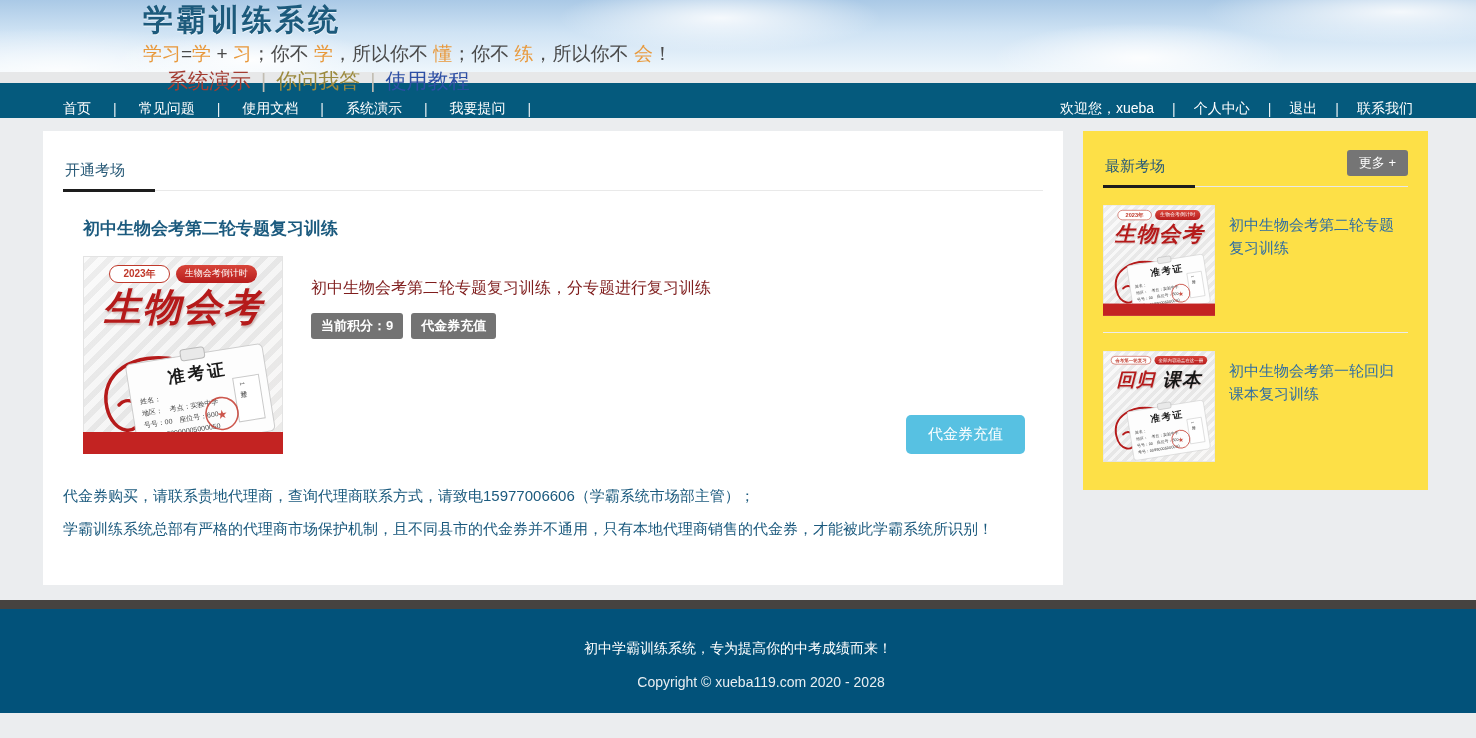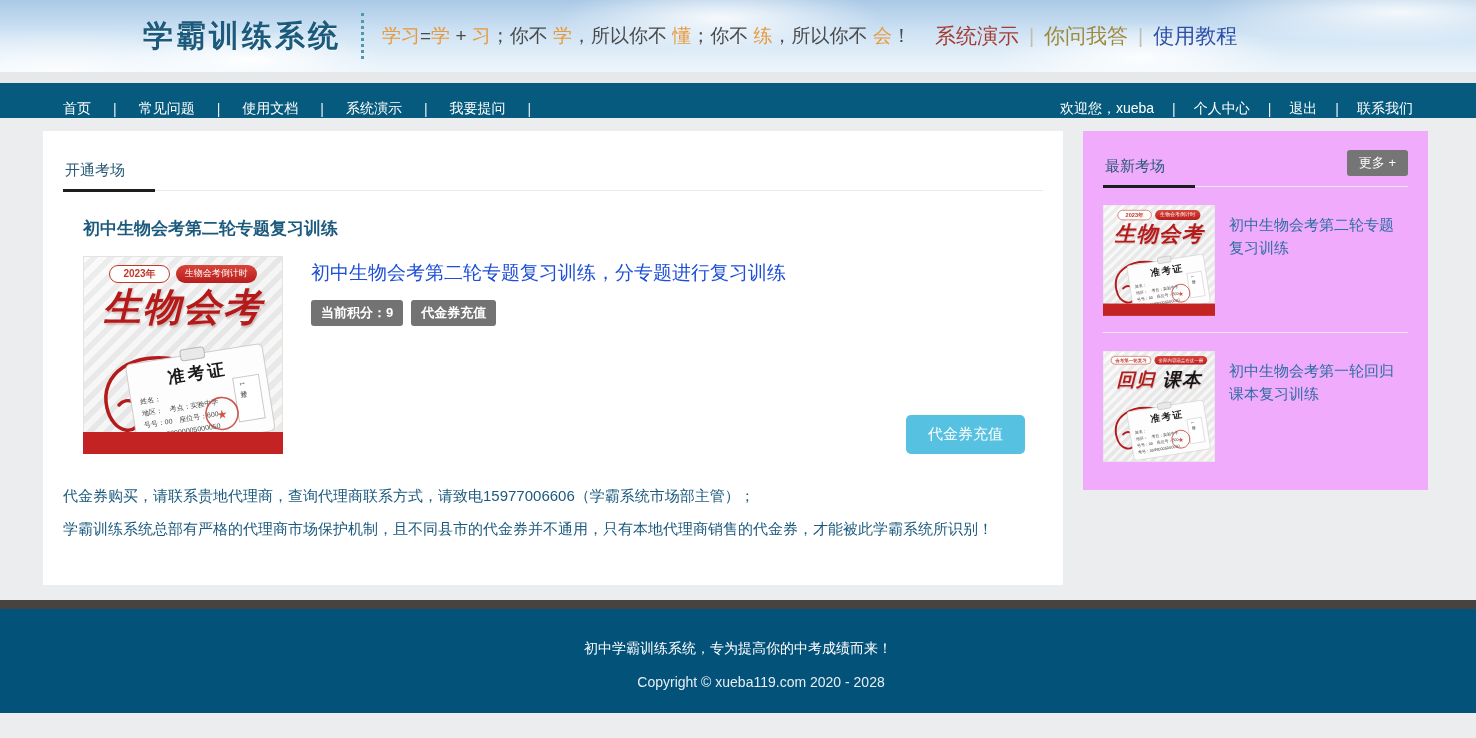--- a/index.html
+++ b/index.html
@@ -16,21 +16,21 @@
     background:
       radial-gradient(ellipse 190px 42px at 250px 60px, rgba(255,255,255,.95), rgba(255,255,255,0) 70%),
       radial-gradient(ellipse 230px 48px at 720px 18px, rgba(255,255,255,.85), rgba(255,255,255,0) 70%),
       radial-gradient(ellipse 210px 50px at 1140px 58px, rgba(255,255,255,.9), rgba(255,255,255,0) 70%),
       radial-gradient(ellipse 280px 46px at 1400px 12px, rgba(255,255,255,.85), rgba(255,255,255,0) 70%),
       radial-gradient(ellipse 300px 60px at 60px 70px, rgba(255,255,255,.8), rgba(255,255,255,0) 70%),
       linear-gradient(180deg,#aac9e6 0%,#cfe3f4 45%,#eef6fc 100%);
   }
   .header-inner {
     width:1390px; margin:0 auto; height:100%;
-    display:flex; align-items:center; padding-left:100px;
+    display:flex; padding-left:100px;flex-direction:column;
   }
   .logo {
     font-size:30px; font-weight:bold; color:#1c5a7c; letter-spacing:3px;
     text-shadow:0 1px 1px rgba(255,255,255,.8);
   }
   .logo-divider {
     height:46px; border-left:3px dotted #4e9aa8; margin:0 18px 0 20px;
   }
   .slogan { font-size:19px; color:#4a4a4a; white-space:nowrap; }
   .slogan .o { color:#e8993c; }
@@ -53,36 +53,36 @@
   }
   .nav-left, .nav-right { display:flex; align-items:center; white-space:nowrap; }
   .nav-item { cursor:pointer; }
   .nsep { margin:0 22px; color:rgba(255,255,255,.9); }
   .nav-right .nsep { margin:0 18px; }
 
   
   .content { width:1476px; height:482px; padding-top:13px; }
   .container { width:1390px; margin:0 auto; display:flex; gap:20px; align-items:flex-start; }
   .main-card { width:1020px; height:454px; background:#fff; padding:18px 20px 20px; }
-  .side-card { width:345px; height:359px; background:#f0abfc; padding:14px 20px 20px; }
+  .side-card { width:345px; height:359px; background:#fde047; padding:14px 20px 20px; }
 
   .panel-head { border-bottom:1px solid #e9e9e9; display:flex; justify-content:space-between; align-items:center; }
   .panel-tab {
     display:inline-block; padding:12px 30px 9px 2px; font-size:15px; color:#2a5b78;
     border-bottom:3px solid #1d1d1d; margin-bottom:-2px; cursor:pointer; white-space:nowrap;
   }
   .more-btn {
     background:#757575; color:#fff; font-size:13px; font-weight:normal;
     padding:4px 12px; border:none; border-radius:3px; cursor:pointer; margin-bottom:6px;
   }
 
   .course-block { position:relative; margin:26px 0 0 20px; }
   .course-title { font-size:17px; font-weight:bold; color:#1b5a7e; }
   .course-row { display:flex; gap:28px; margin-top:16px; }
-  .course-info .desc { font-size:19px; color:#1d4ed8; margin-top:4px; }
+  .course-info .desc { font-size:16px; color:#7f1d1d; margin-top:22px; }
   .badge-row { margin-top:14px; display:flex; gap:8px; }
   .badge {
     background:#737373; color:#fff; font-size:13px; font-weight:bold;
     padding:4px 10px; border-radius:3px; cursor:pointer;
   }
   .enter-btn {
     position:absolute; right:18px; bottom:0;
     background:#57c1e2; color:#fff; font-size:15px;
     border:none; border-radius:5px; padding:10px 22px; cursor:pointer;
   }

